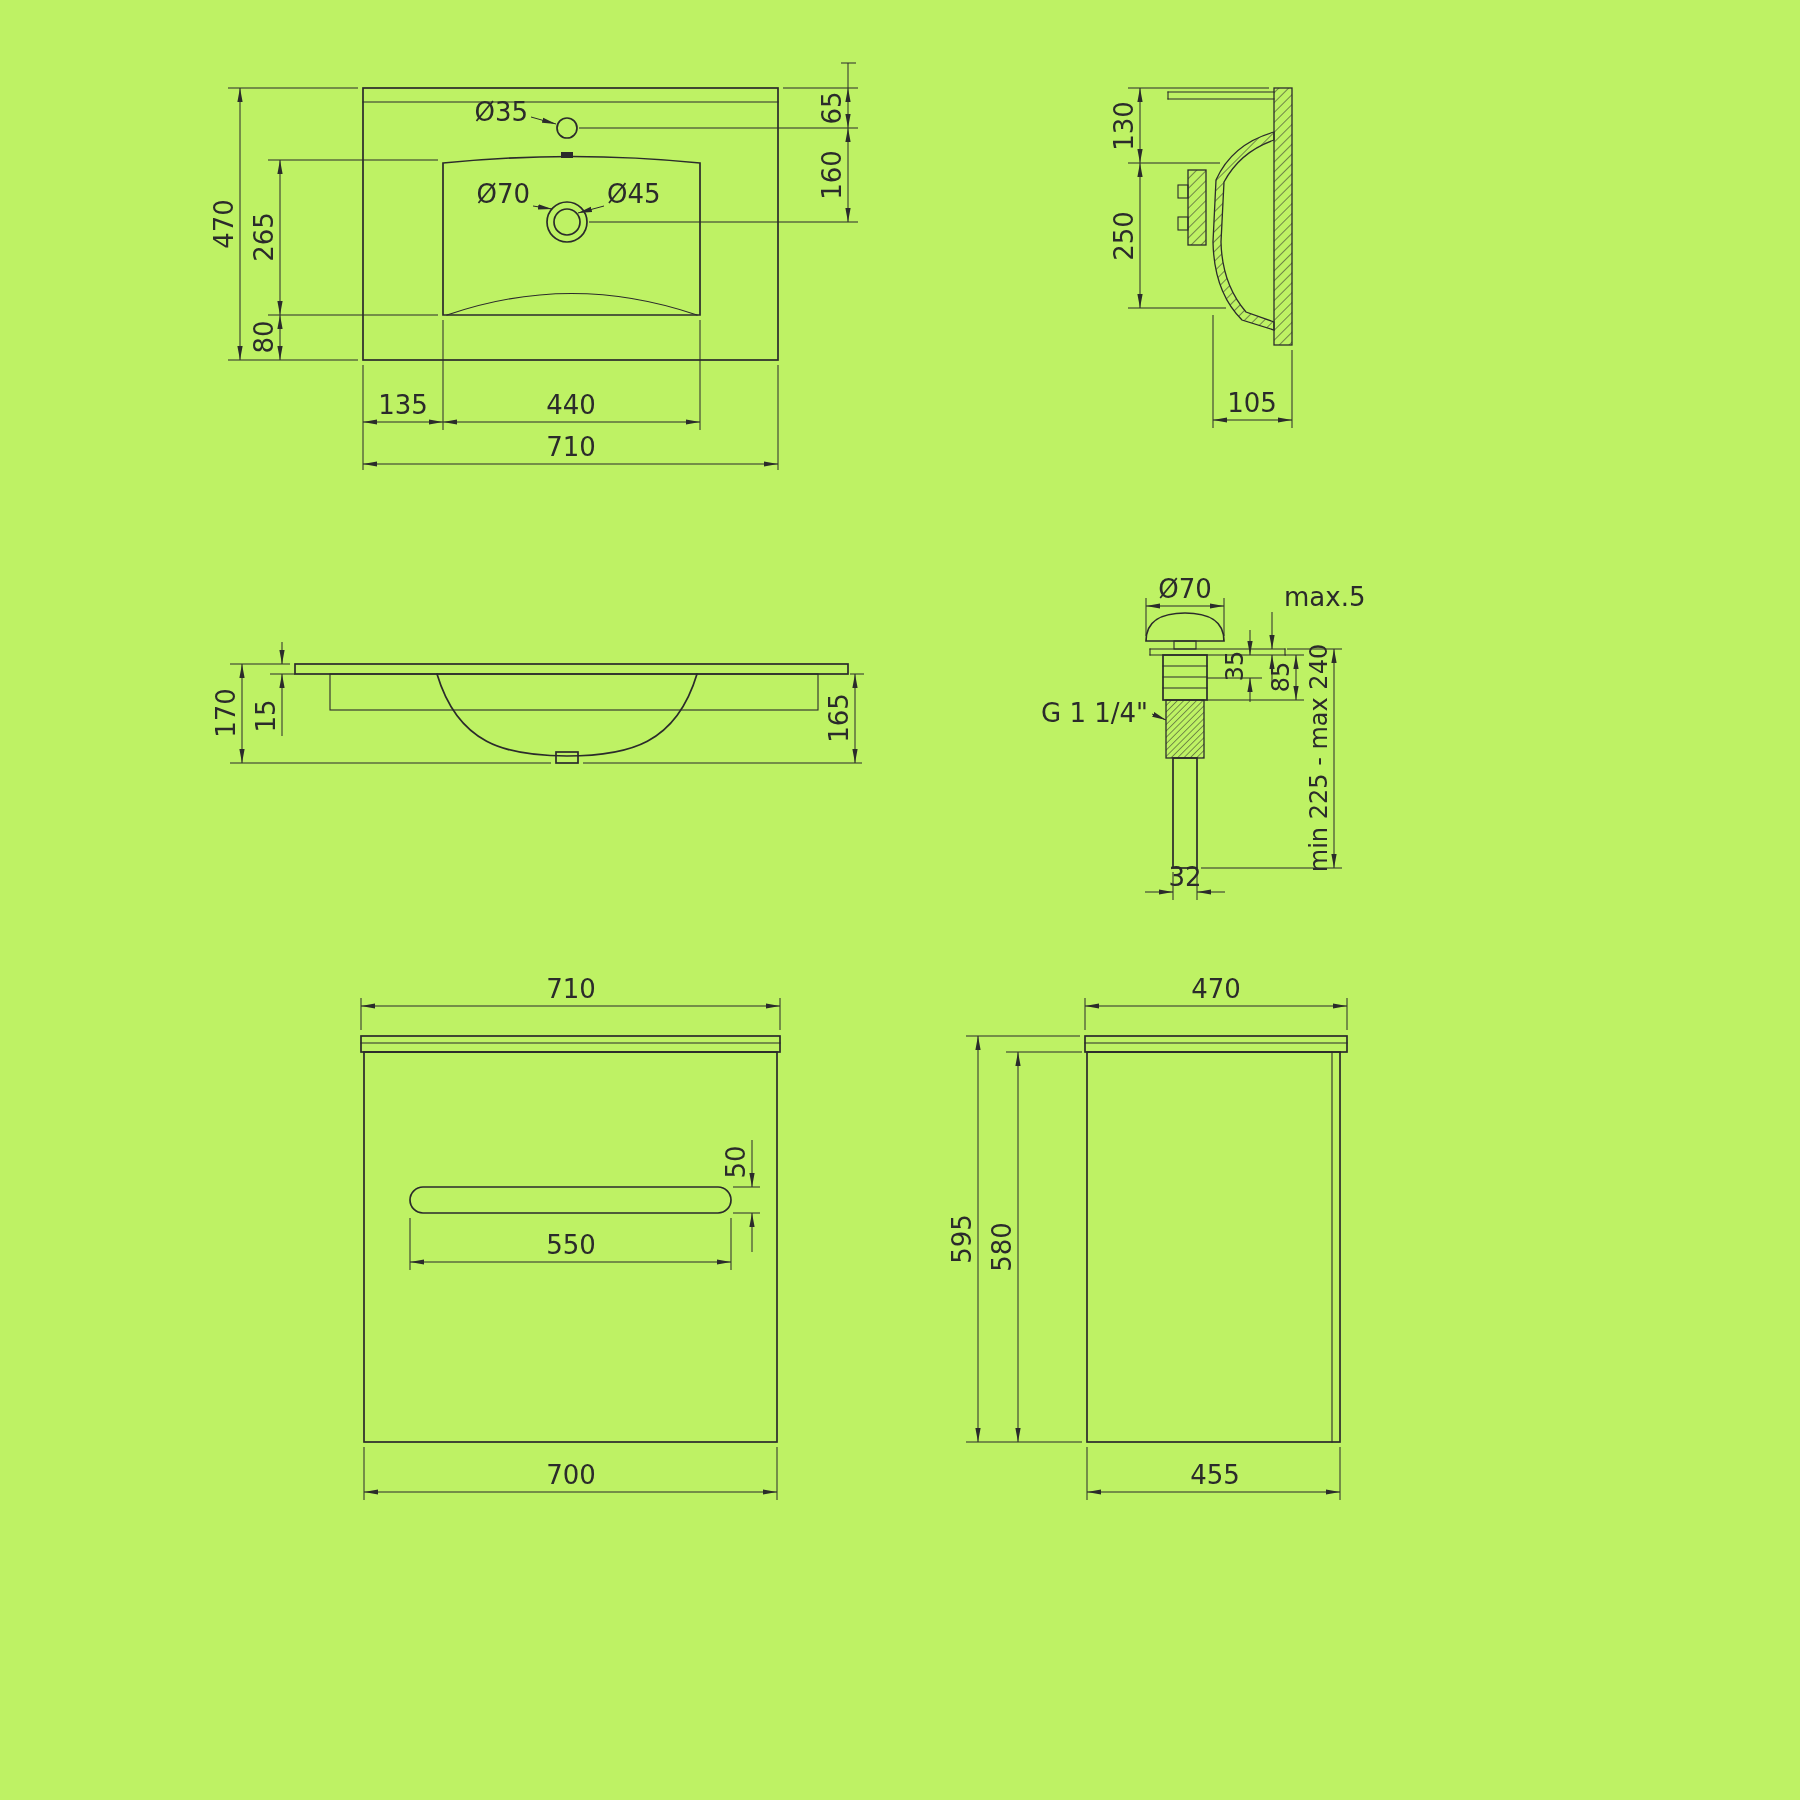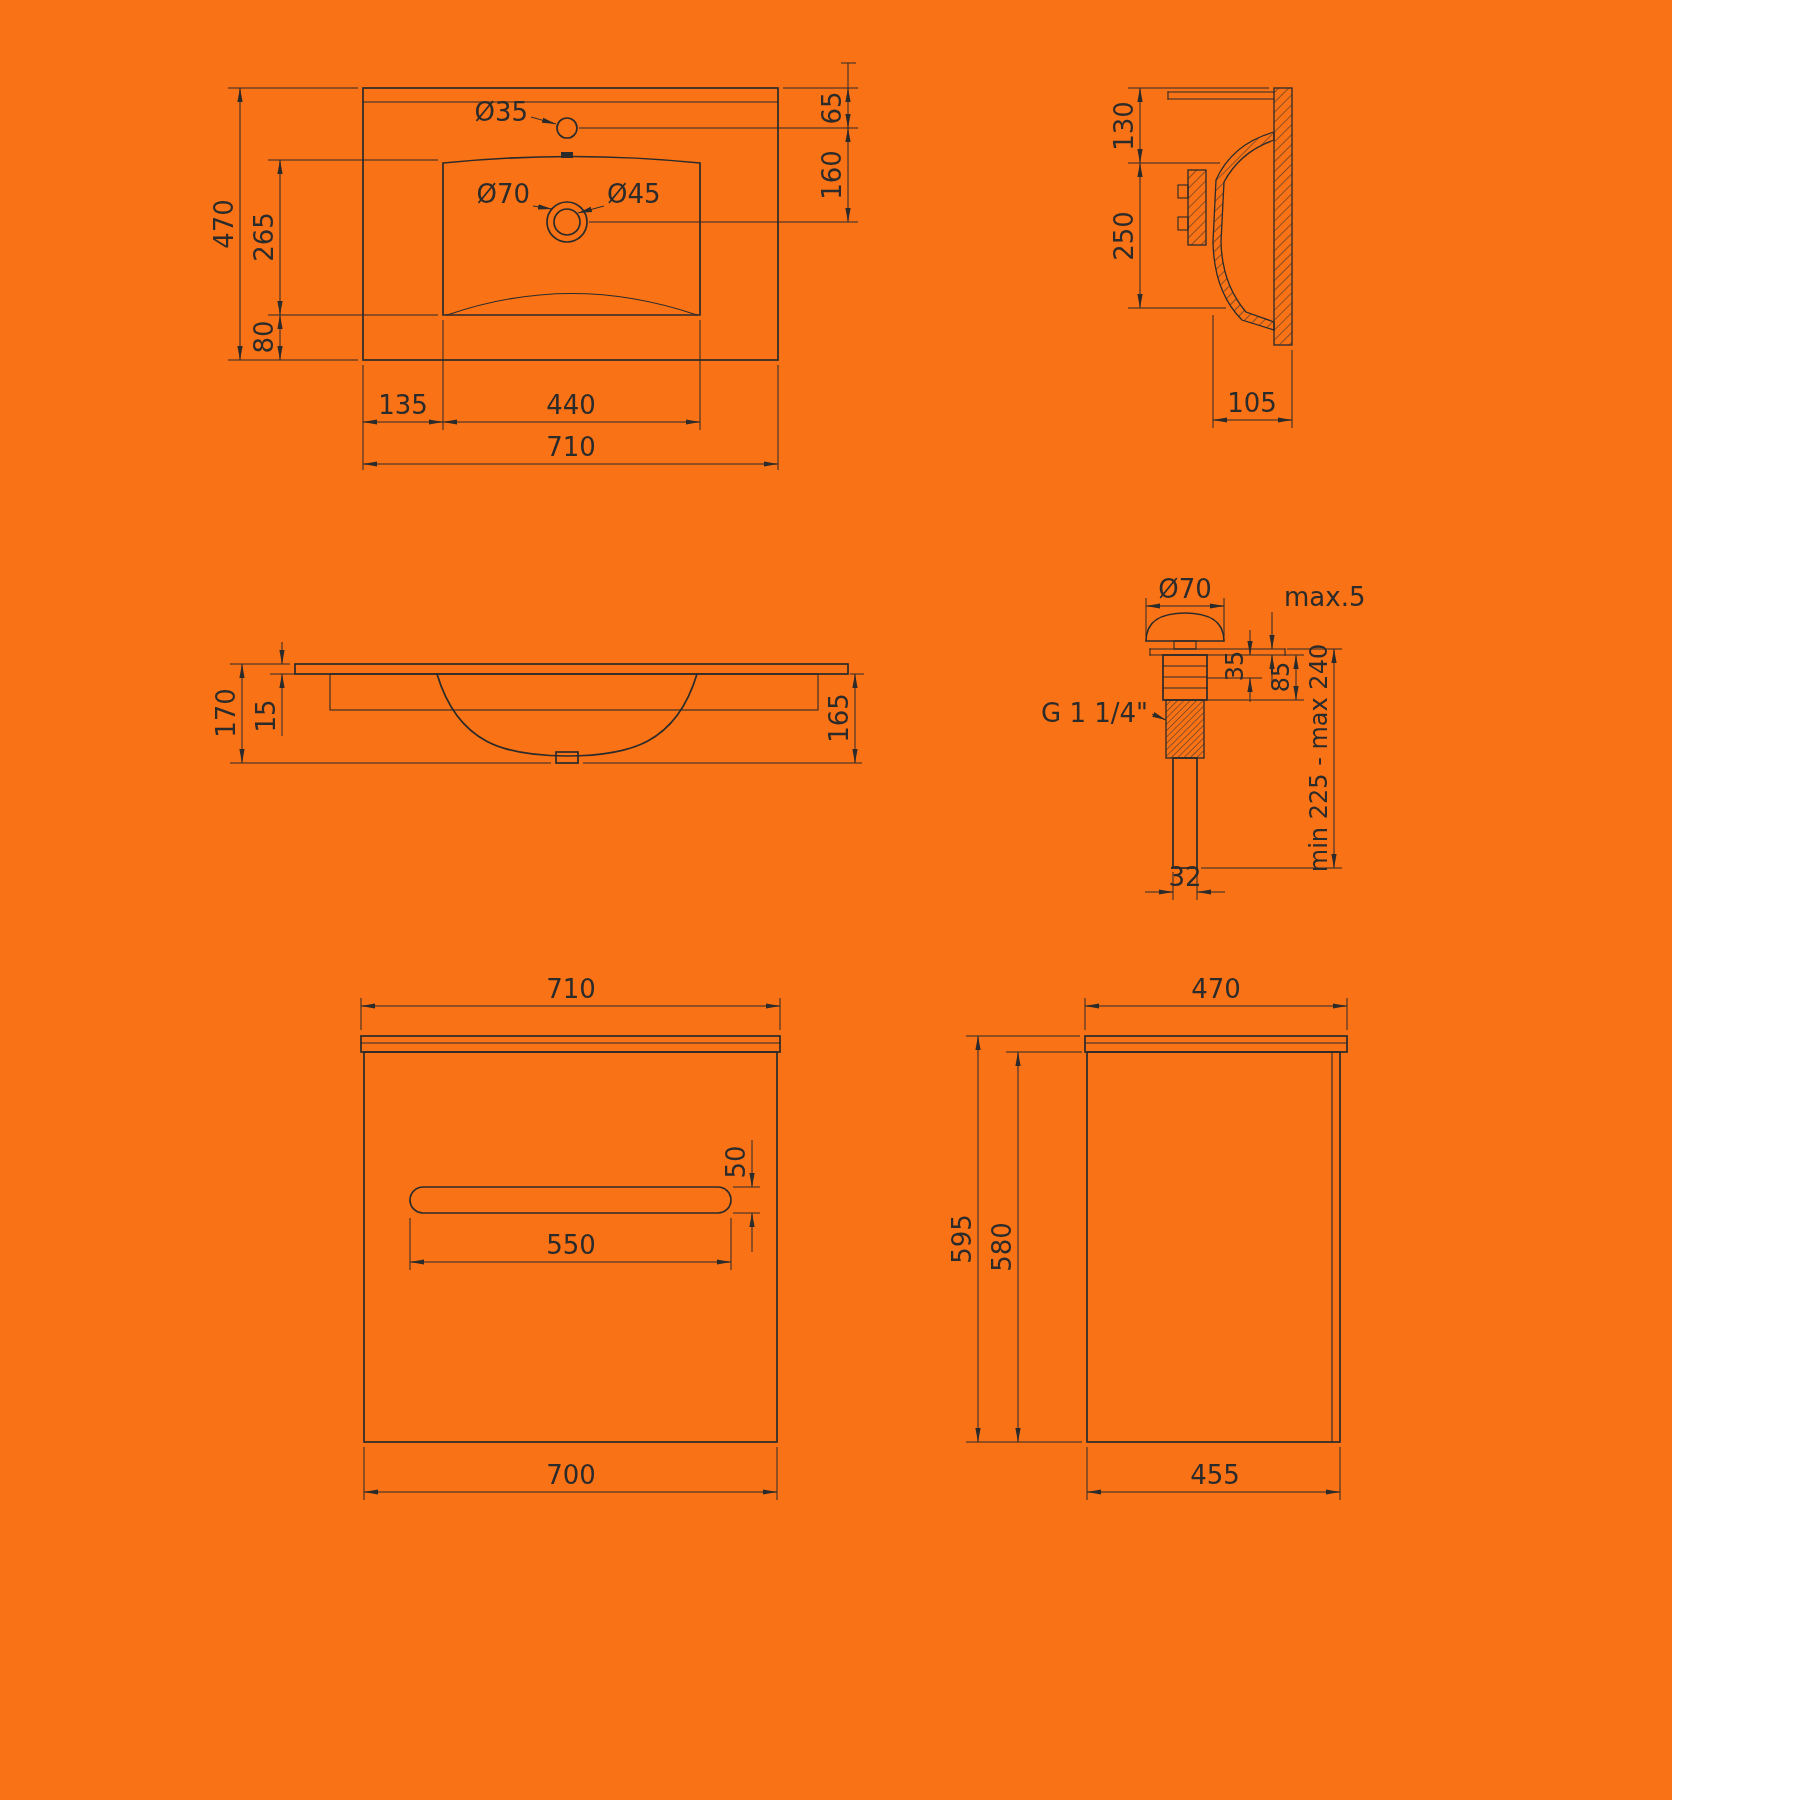--- a/index.html
+++ b/index.html
@@ -1,16 +1,16 @@
 <!DOCTYPE html>
 <html><head>
 <meta charset="utf-8">
 <style>
   html,body{margin:0;padding:0;background:#ffffff}
-  .page{width:1672px;height:1800px;background:#f97316}
+  .page{width:1800px;height:1800px;background:#bef264}
   svg{display:block}
   .o{fill:none;stroke:#2b2b2b;stroke-width:1.7;stroke-linejoin:miter;stroke-linecap:square}
   .t{fill:none;stroke:#2b2b2b;stroke-width:1.1;stroke-linecap:square}
   .d{fill:none;stroke:#2b2b2b;stroke-width:1;stroke-linecap:butt}
   .solid{fill:#2b2b2b;stroke:none}
   text{font-family:"DejaVu Sans",sans-serif;font-size:26px;fill:#2b2b2b}
   .mid{text-anchor:middle}
   .end{text-anchor:end}
   .sm{font-size:24px}
 </style>

